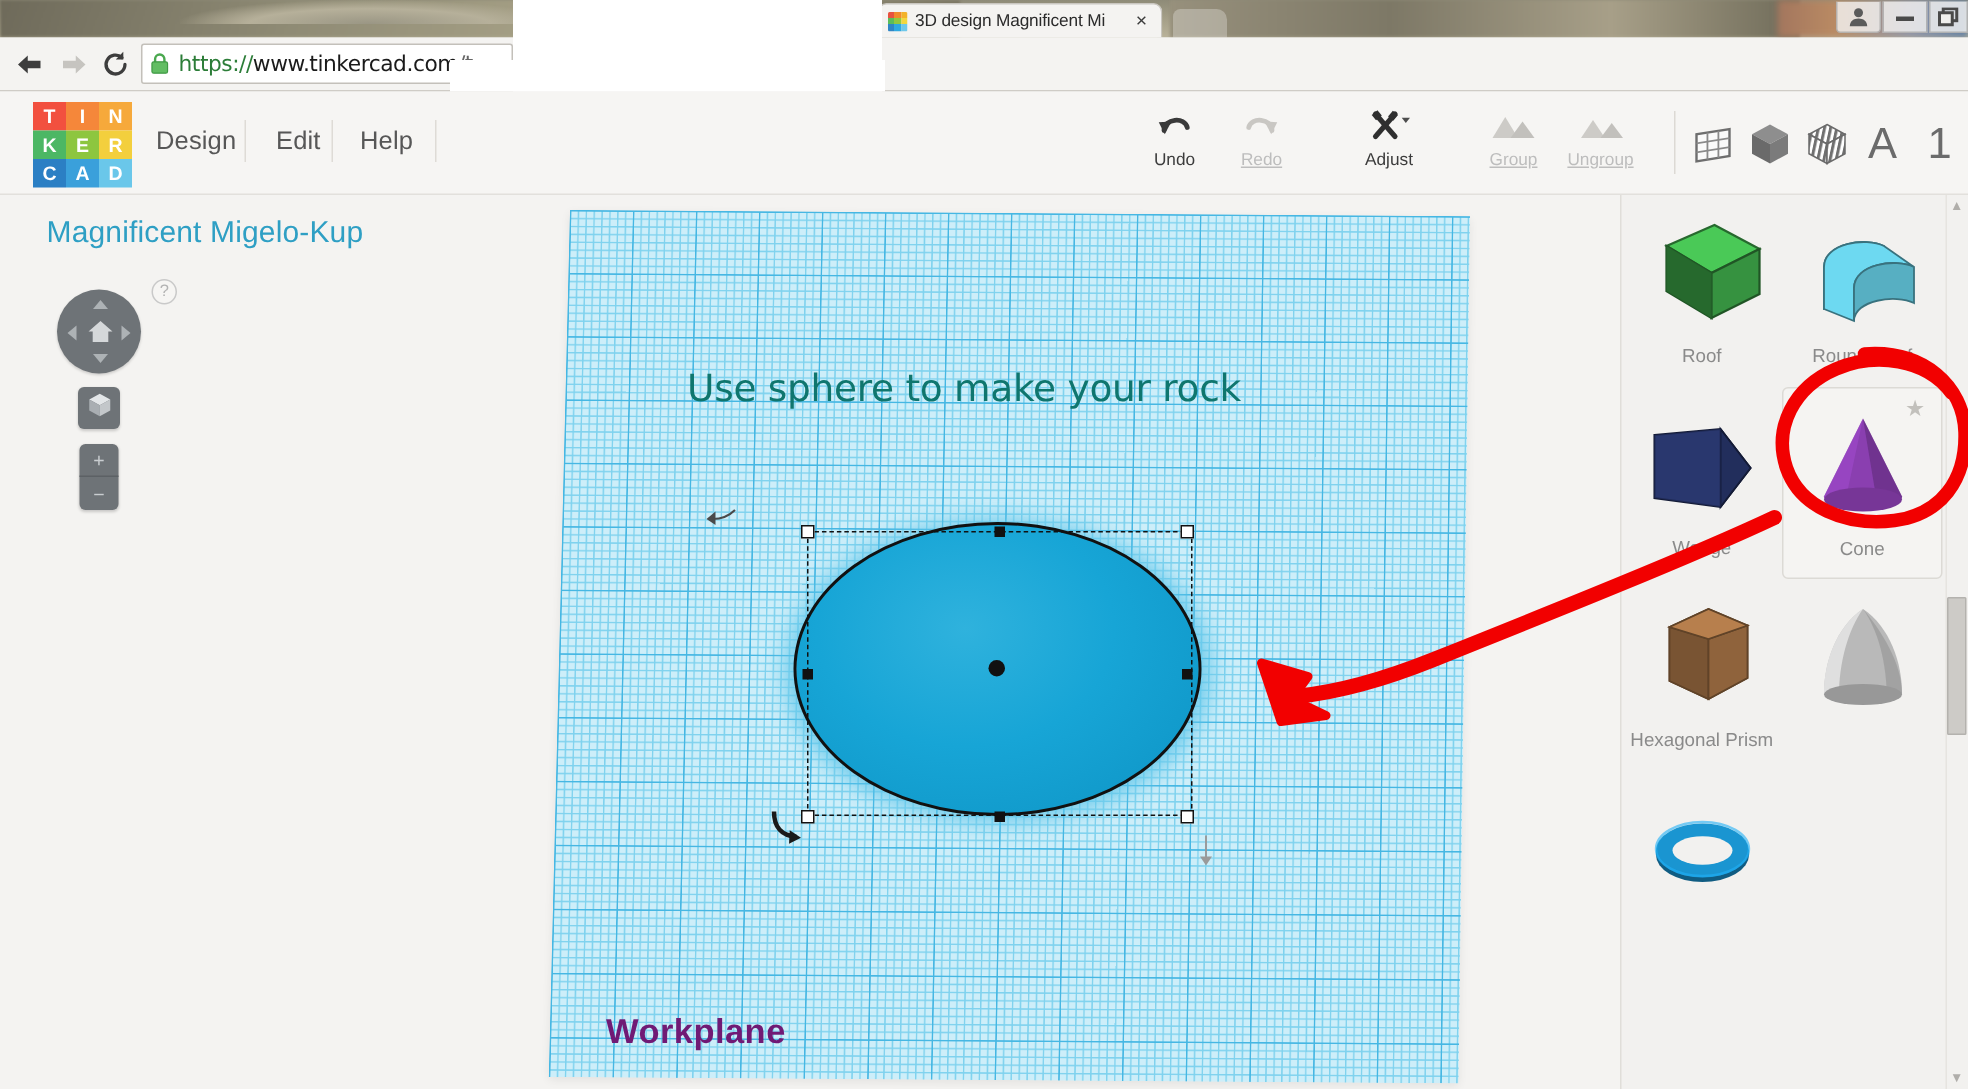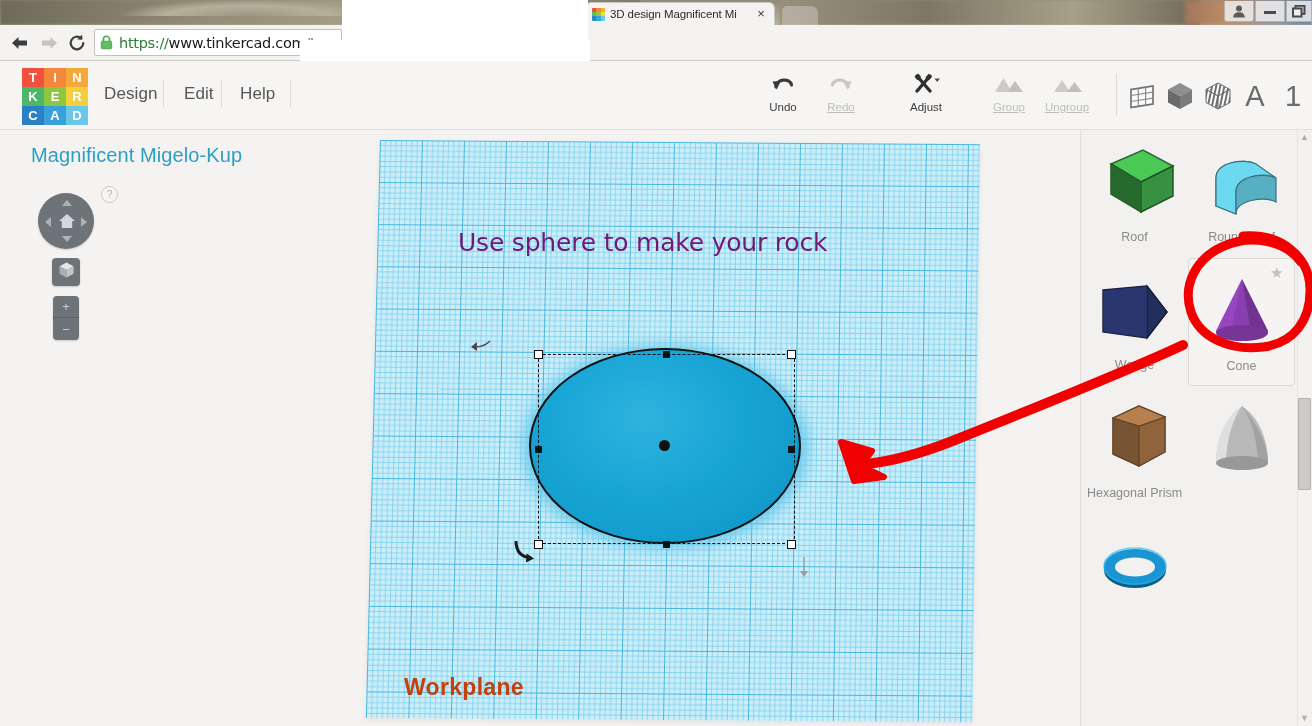--- a/index.html
+++ b/index.html
@@ -239,21 +239,21 @@
       linear-gradient(to right, #7fd2ee 0px, #7fd2ee 1px, transparent 1px),
       linear-gradient(to bottom, #7fd2ee 0px, #7fd2ee 1px, transparent 1px);
     background-size: 42px 42px, 42px 42px, 5.25px 5.25px, 5.25px 5.25px;
     background-position: 0 0, 0 0, 0 0, 0 0;
     transform: perspective(1500px) rotateX(1.6deg) skewX(-1.0deg) rotate(0.4deg);
     transform-origin: top left;
     box-shadow: 0 2px 6px rgba(0,0,0,0.07);
   }
   .plane-label {
     position: absolute; left: 24px; top: 534px;
-    font-size: 23px; font-weight: bold; color: #c2410c;
+    font-size: 23px; font-weight: bold; color: #701a75;
     font-family: "Liberation Sans", sans-serif; letter-spacing: 0.3px;
   }
 
   
   .obj-glow {
     position: absolute; left: 523px; top: 345px; width: 285px; height: 204px;
     border-radius: 50%;
     background: #5fc6ea; filter: blur(7px); opacity: 0.85;
   }
   .obj-ellipse {
@@ -323,22 +323,22 @@
     position: absolute; right: 1px; top: 268px; width: 13px; height: 92px;
     background: #cdcbc7; border: 1px solid #b4b2ae; border-radius: 1px;
   }
   .sb-arrow {
     position: absolute; right: 2px; width: 11px; height: 11px; color: #b0aeaa; font-size: 9px;
     text-align: center; line-height: 11px;
   }
 
   
   .annot-text {
-    position: absolute; left: 458px; top: 228px;
-    font-size: 25px; color: #701a75; font-family: "DejaVu Sans", sans-serif;
+    position: absolute; left: 458px; top: 244px;
+    font-size: 25px; color: #0f766e; font-family: "DejaVu Sans", sans-serif;
     white-space: nowrap; letter-spacing: -0.2px;
   }
   .annot-svg {
     position: absolute; left: 0; top: 0; width: 1312px; height: 726px;
     pointer-events: none;
   }
 </style>
 </head>
 <body>
 

